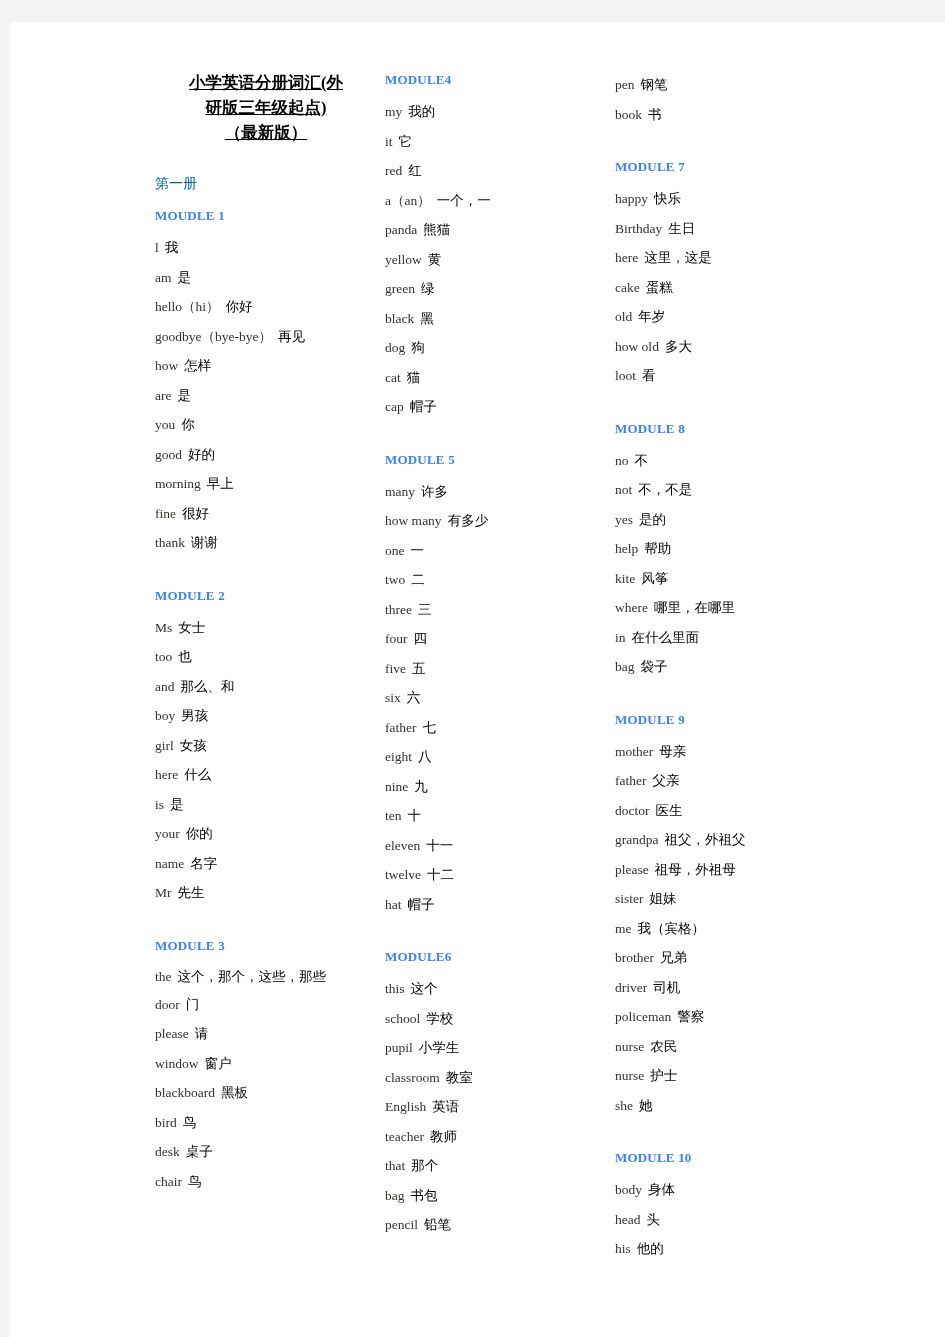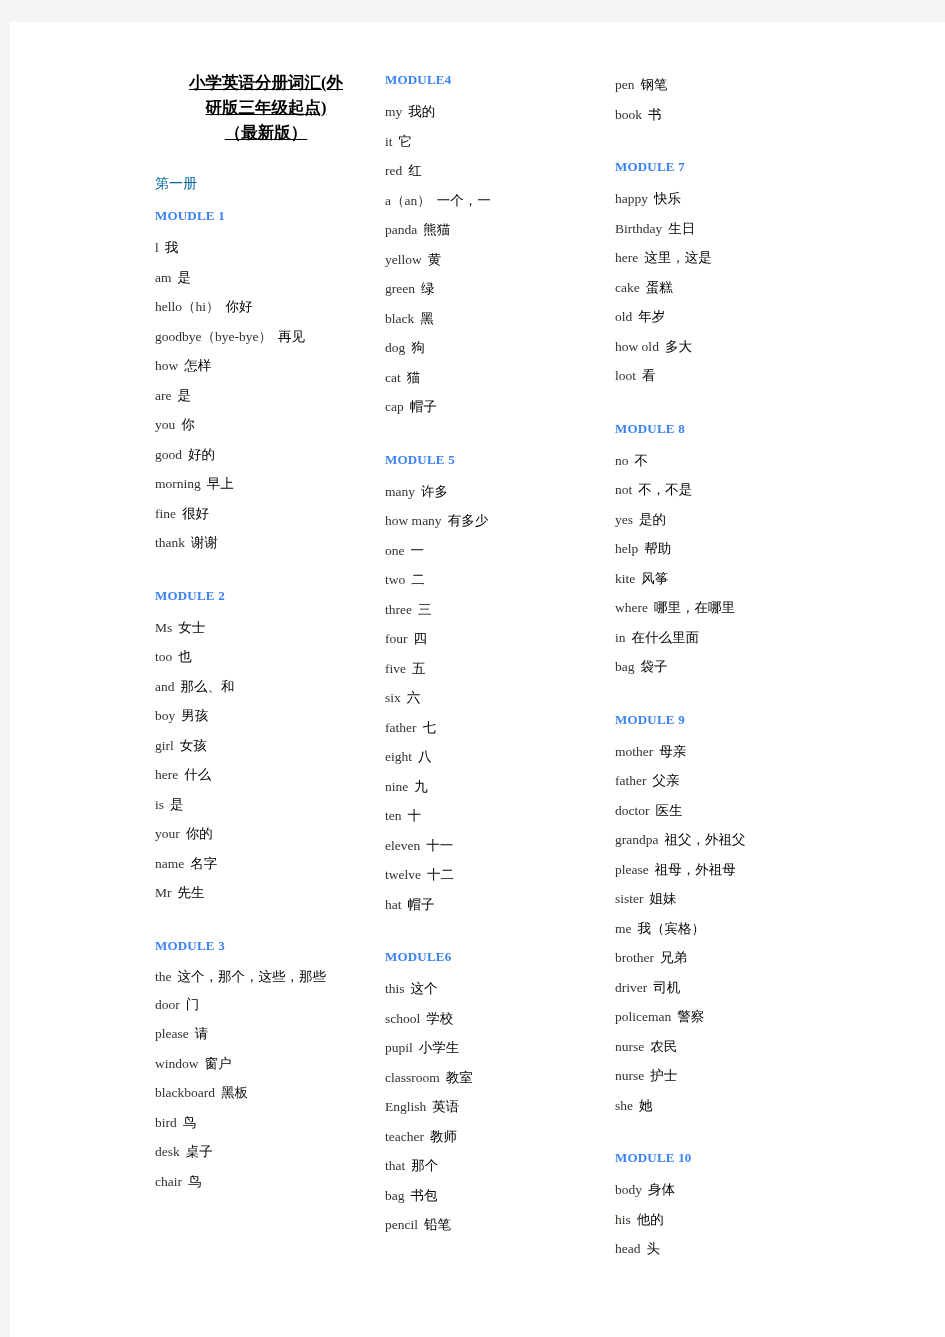--- a/index.html
+++ b/index.html
@@ -225,19 +225,19 @@
           <div class="entry"><span class="en">me</span><span class="cn">我（宾格）</span></div>
           <div class="entry"><span class="en">brother</span><span class="cn">兄弟</span></div>
           <div class="entry"><span class="en">driver</span><span class="cn">司机</span></div>
           <div class="entry"><span class="en">policeman</span><span class="cn">警察</span></div>
           <div class="entry"><span class="en">nurse</span><span class="cn">农民</span></div>
           <div class="entry"><span class="en">nurse</span><span class="cn">护士</span></div>
           <div class="entry"><span class="en">she</span><span class="cn">她</span></div>
           <div class="gap"></div>
           <div class="module-head">MODULE 10</div>
           <div class="entry"><span class="en">body</span><span class="cn">身体</span></div>
+          <div class="entry"><span class="en">head</span><span class="cn">头</span></div>
           <div class="entry"><span class="en">his</span><span class="cn">他的</span></div>
-          <div class="entry"><span class="en">head</span><span class="cn">头</span></div>
         </div>
     </div>
 
   </div>
 </div>
 
 </body></html>

